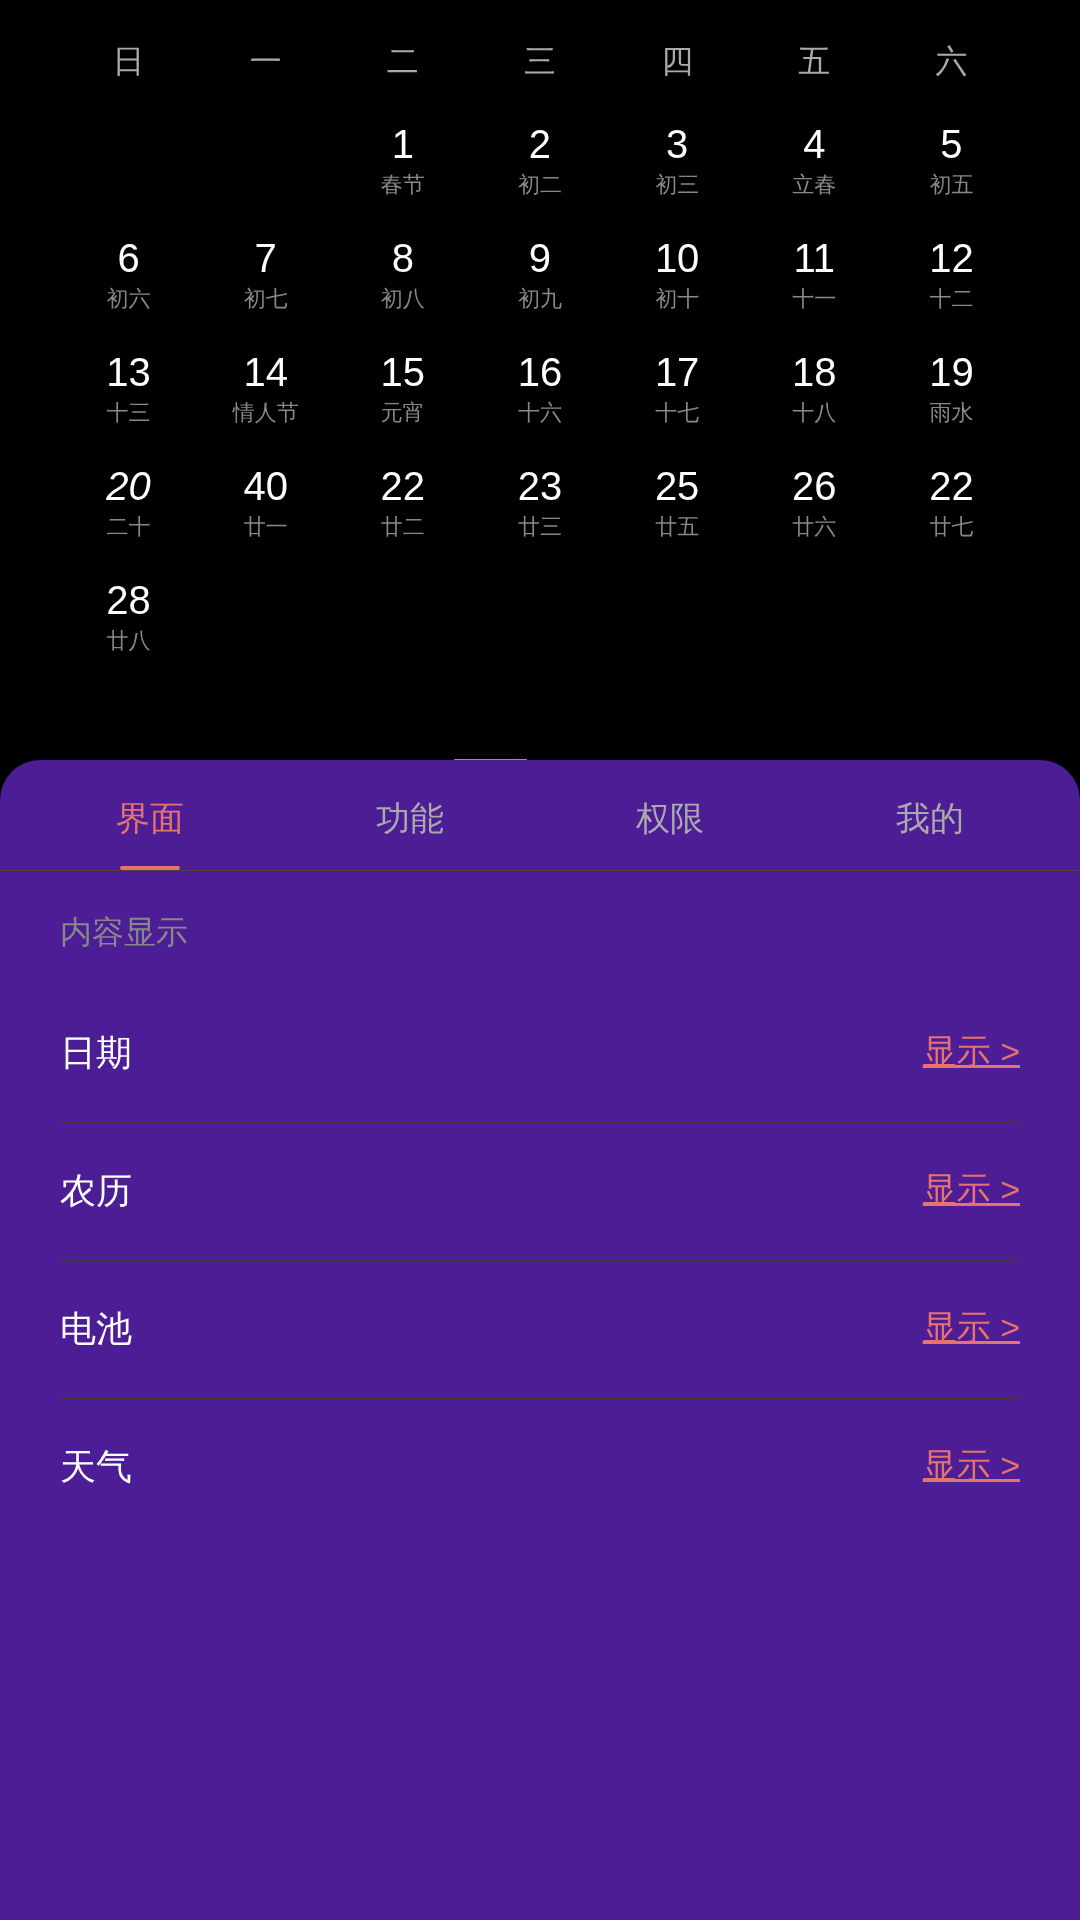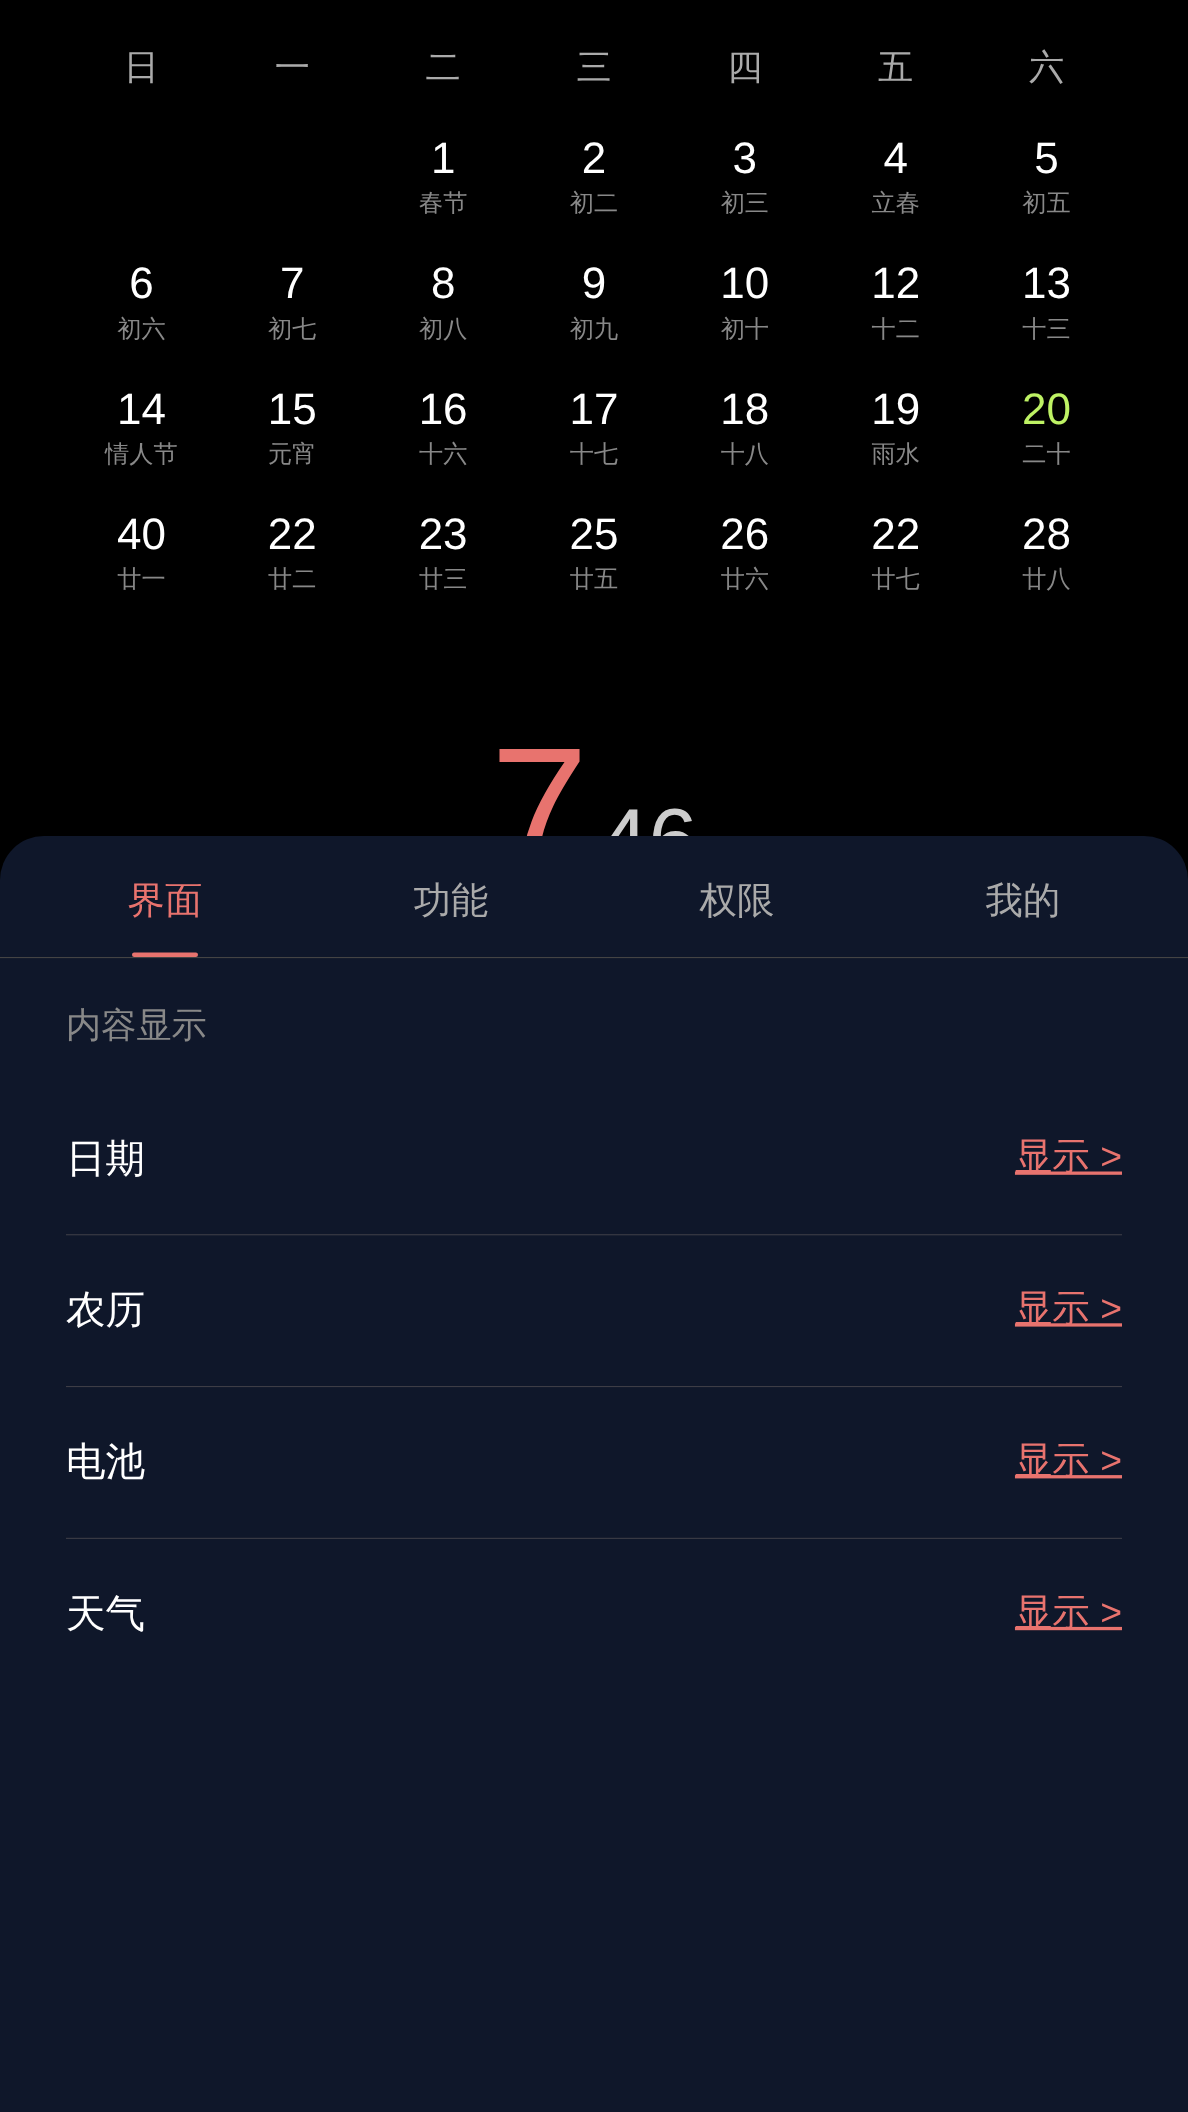--- a/index.html
+++ b/index.html
@@ -44,21 +44,22 @@
     }
 
     .cal-day .day-num {
       font-size: 40px;
       color: #fff;
       font-weight: 300;
       line-height: 1.1;
     }
 
     .cal-day .day-num.today {
-      color: #bef264;
+      color: #ffffff;
+      font-style: italic;
     }
 
     .cal-day .lunar {
       font-size: 22px;
       color: #888;
       margin-top: 4px;
     }
 
     .cal-day.empty { }
 
@@ -136,21 +137,21 @@
       border-radius: 0 2px 2px 0;
     }
 
     
     .bottom-panel {
       position: absolute;
       bottom: 0;
       left: 0;
       width: 100%;
       height: 1160px;
-      background: #0f172a;
+      background: #4c1d95;
       border-radius: 40px 40px 0 0;
     }
 
     .tab-bar {
       display: flex;
       width: 100%;
       padding: 0 20px;
       border-bottom: 1px solid #444;
     }
 
@@ -268,20 +269,24 @@
         <span class="day-num">8</span>
         <span class="lunar">初八</span>
       </div>
       <div class="cal-day">
         <span class="day-num">9</span>
         <span class="lunar">初九</span>
       </div>
       <div class="cal-day">
         <span class="day-num">10</span>
         <span class="lunar">初十</span>
+      </div>
+      <div class="cal-day">
+        <span class="day-num">11</span>
+        <span class="lunar">十一</span>
       </div>
       <div class="cal-day">
         <span class="day-num">12</span>
         <span class="lunar">十二</span>
       </div>
       <div class="cal-day">
         <span class="day-num">13</span>
         <span class="lunar">十三</span>
       </div>
       <div class="cal-day">

